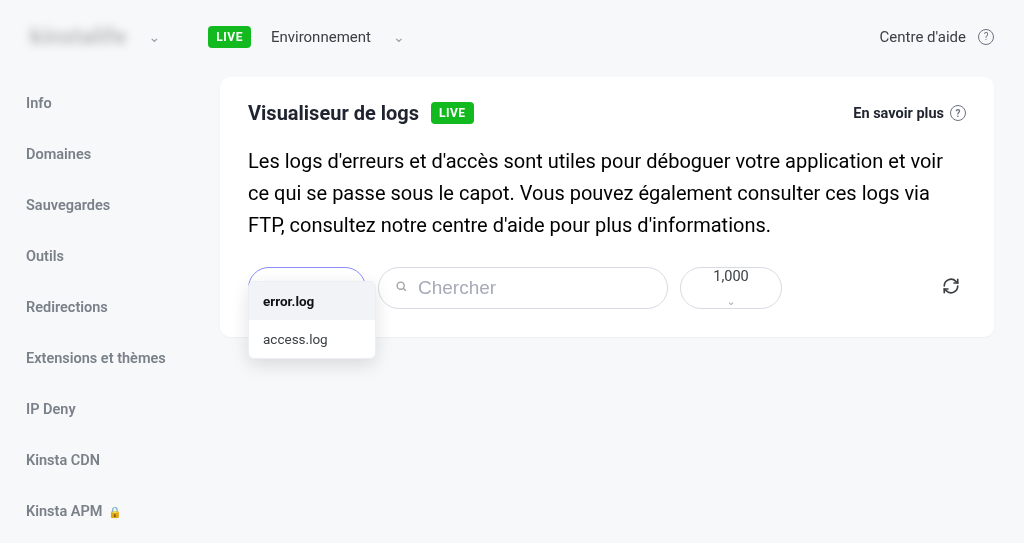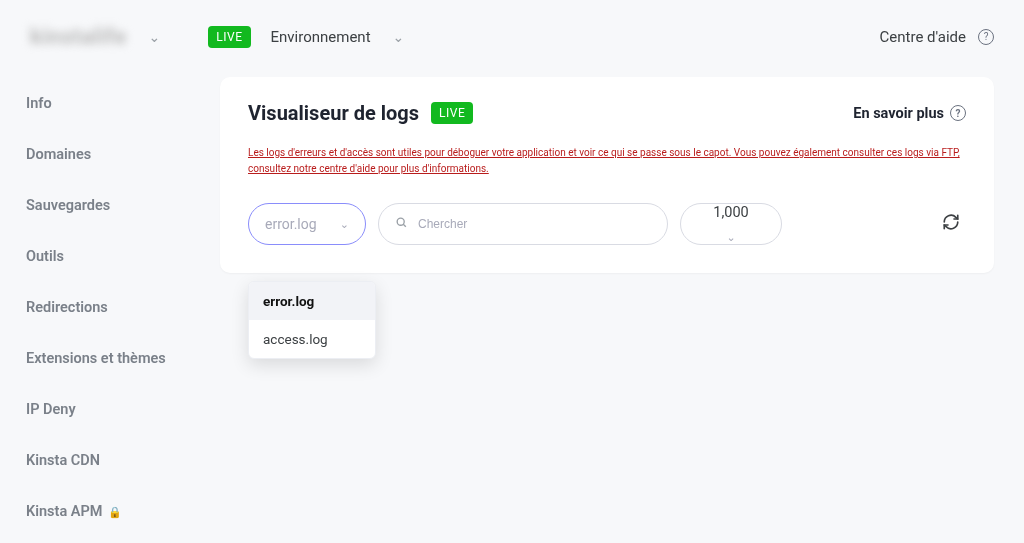--- a/index.html
+++ b/index.html
@@ -11,21 +11,21 @@
       height: 543px;
       overflow: hidden;
     }
     .page { display: flex; flex-direction: column; height: 100%; padding: 24px 30px 0 24px; }
     .topbar { display: flex; align-items: center; gap: 14px; margin-bottom: 28px; }
     .site-name { font-size: 22px; font-weight: 700; color: #b8b8b8; filter: blur(4px); letter-spacing: 0.5px; padding: 0 6px;}
     .chev { color: #9aa0a6; font-size: 14px; padding: 0 12px 0 2px; }
     .badge-live {
       background: #12b91f;
       color: #fff;
-      font-weight: 400;
+      font-weight: 700;
       font-size: 12px;
       padding: 4px 8px;
       border-radius: 4px;
       margin-right: 6px;
       margin-left: 22px;
       letter-spacing: 0.5px;
     }
     .env-label { font-size: 15px; color: #3c4043; margin-right: 6px;}
     .spacer { flex: 1; }
     .help-link { font-size: 15px; color: #3c4043; display: flex; align-items: center; gap: 12px; }
@@ -47,21 +47,21 @@
       background: #fff;
       border-radius: 10px;
       padding: 24px 28px 28px 28px;
       box-shadow: 0 1px 2px rgba(0,0,0,0.04);
       position: relative;
     }
     .card-head { display: flex; align-items: center; margin-bottom: 20px; }
     .card-title { font-size: 20px; font-weight: 700; color: #1f2430; margin-right: 10px; }
     .card-head .badge-live { margin-left: 2px; }
     .learn-more { font-size: 14.5px; font-weight: 700; color: #1f2430; display: flex; align-items: center; gap: 6px; }
-    .card-desc { color: #b91c1c; font-size: 10px; line-height: 1.6; max-width: 720px; margin-bottom: 26px; text-decoration: underline; }
+    .card-desc { color: #000000; font-size: 20px; line-height: 1.6; max-width: 720px; margin-bottom: 26px; }
     .controls { display: flex; align-items: center; gap: 12px; }
     .pill {
       border: 1.5px solid #d9dbe3;
       border-radius: 999px;
       height: 42px;
       display: flex;
       align-items: center;
       background: #fff;
     }
     .filetype {
@@ -73,21 +73,21 @@
       font-size: 14px;
     }
     .chev-small { color: #a8aab9; font-size: 11px; }
     .search {
       flex: 0 0 290px;
       padding: 0 16px;
       gap: 10px;
     }
     .search-icon { color: #9aa0a6; font-size: 13px; }
     .search input {
-      border: none; outline: none; font-size: 12px; color: #5f6368; width: 100%;
+      border: none; outline: none; font-size: 19px; color: #5f6368; width: 100%;
       background: transparent;
     }
     .search input::placeholder { color: #a8aab9; }
     .count { width: 102px; justify-content: space-between; padding: 0 16px; font-size: 14.5px; color: #3c4043; flex-direction: column;}
     .refresh { margin-left: auto; color: #3c4043; padding: 4px 6px; cursor: pointer; }
     .refresh svg { width: 18px; height: 18px; }
     .dropdown {
       position: absolute;
       top: 204px;
       left: 28px;

